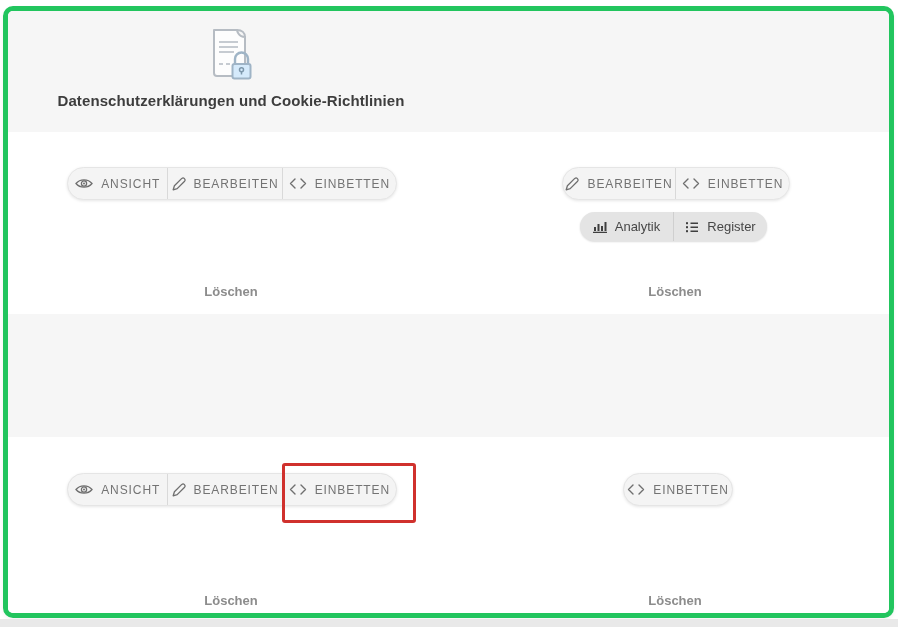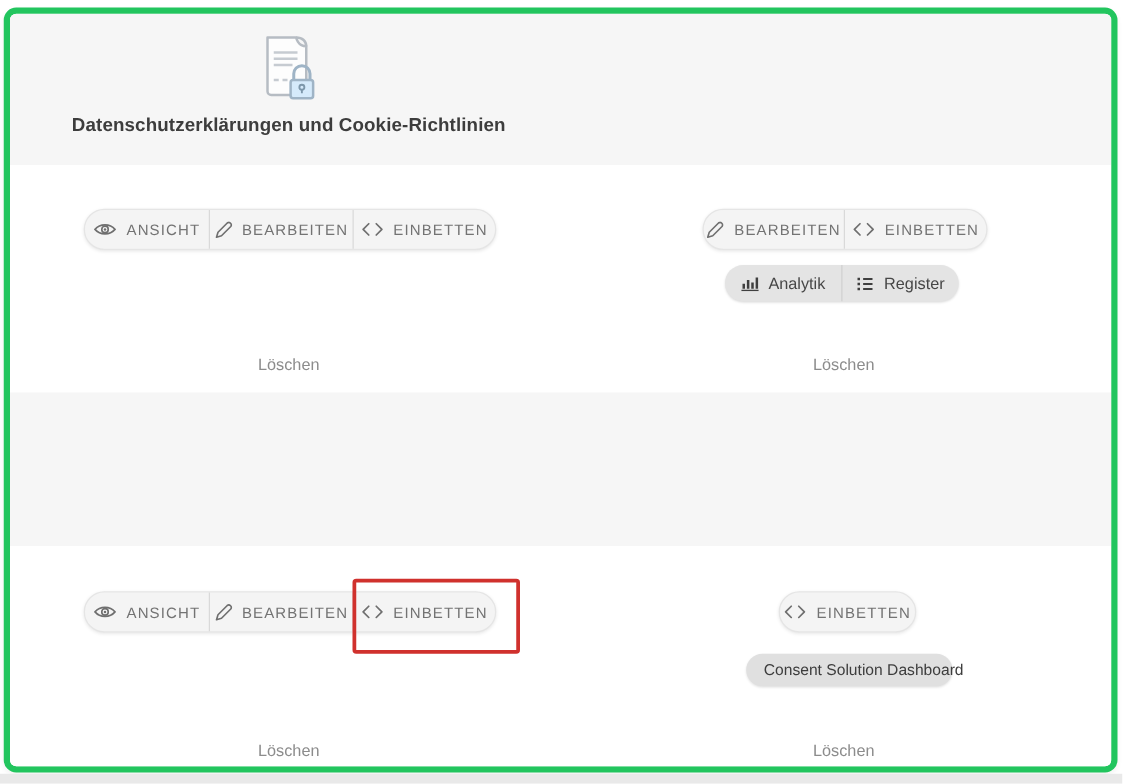--- a/index.html
+++ b/index.html
@@ -31,21 +31,21 @@
     display:flex;align-items:center;justify-content:center;gap:8px;
     background:none;border:none;border-left:1px solid #d9d9d9;
     font-family:inherit;font-size:12px;letter-spacing:.9px;color:#737373;
     cursor:pointer;padding:0;white-space:nowrap;
   }
   .seg:first-child{border-left:none;}
   .pill2{height:29px;border-radius:15px;background:#e4e4e4;border:none;box-shadow:0 1px 2px rgba(0,0,0,.14);}
   .seg2{font-size:13px;letter-spacing:0;color:#474747;border-left:1px solid #cfcfcf;}
   .delete-link{
     position:absolute;width:446px;text-align:center;background:none;border:none;
-    font-family:inherit;font-size:13px;color:#8c8c8c;cursor:pointer;padding:0;
+    font-family:inherit;font-size:13px;color:#8c8c8c;cursor:pointer;padding:0;font-weight:bold;
   }
   .dash-btn{
     position:absolute;height:26px;border-radius:13px;background:#e0e0e0;border:none;
     font-family:inherit;font-size:12.5px;color:#3d3d3d;cursor:pointer;
     box-shadow:0 1px 2px rgba(0,0,0,.12);padding:0 14px;white-space:nowrap;
   }
   .red-box{position:absolute;border:3px solid #d0312d;border-radius:3px;z-index:3;}
   .bottom-strip{position:absolute;left:0;top:619px;width:898px;height:8px;background:#e9e9e9;}
   svg{display:block;}
 </style>
@@ -173,20 +173,19 @@
 
     <div class="pill" style="left:615px;top:36px;width:110px;">
       <button class="seg" style="width:110px">
         <svg width="18" height="11" viewBox="0 0 18 11">
           <path d="M6 1 L1.5 5.5 L6 10 M12 1 L16.5 5.5 L12 10" fill="none" stroke="#6f6f6f" stroke-width="1.4" stroke-linejoin="round" stroke-linecap="round"></path>
         </svg>
         <span>EINBETTEN</span>
       </button>
     </div>
 
-    <button class="dash-btn" style="left:589px;top:86px;width:165px;">Consent Solution Dashboard</button>
 
     <button class="delete-link" style="left:0;top:156px;">Löschen</button>
     <button class="delete-link" style="left:444px;top:156px;">Löschen</button>
   </section>
 </div>
 
 <div class="bottom-strip"></div>
 
 </body></html>

